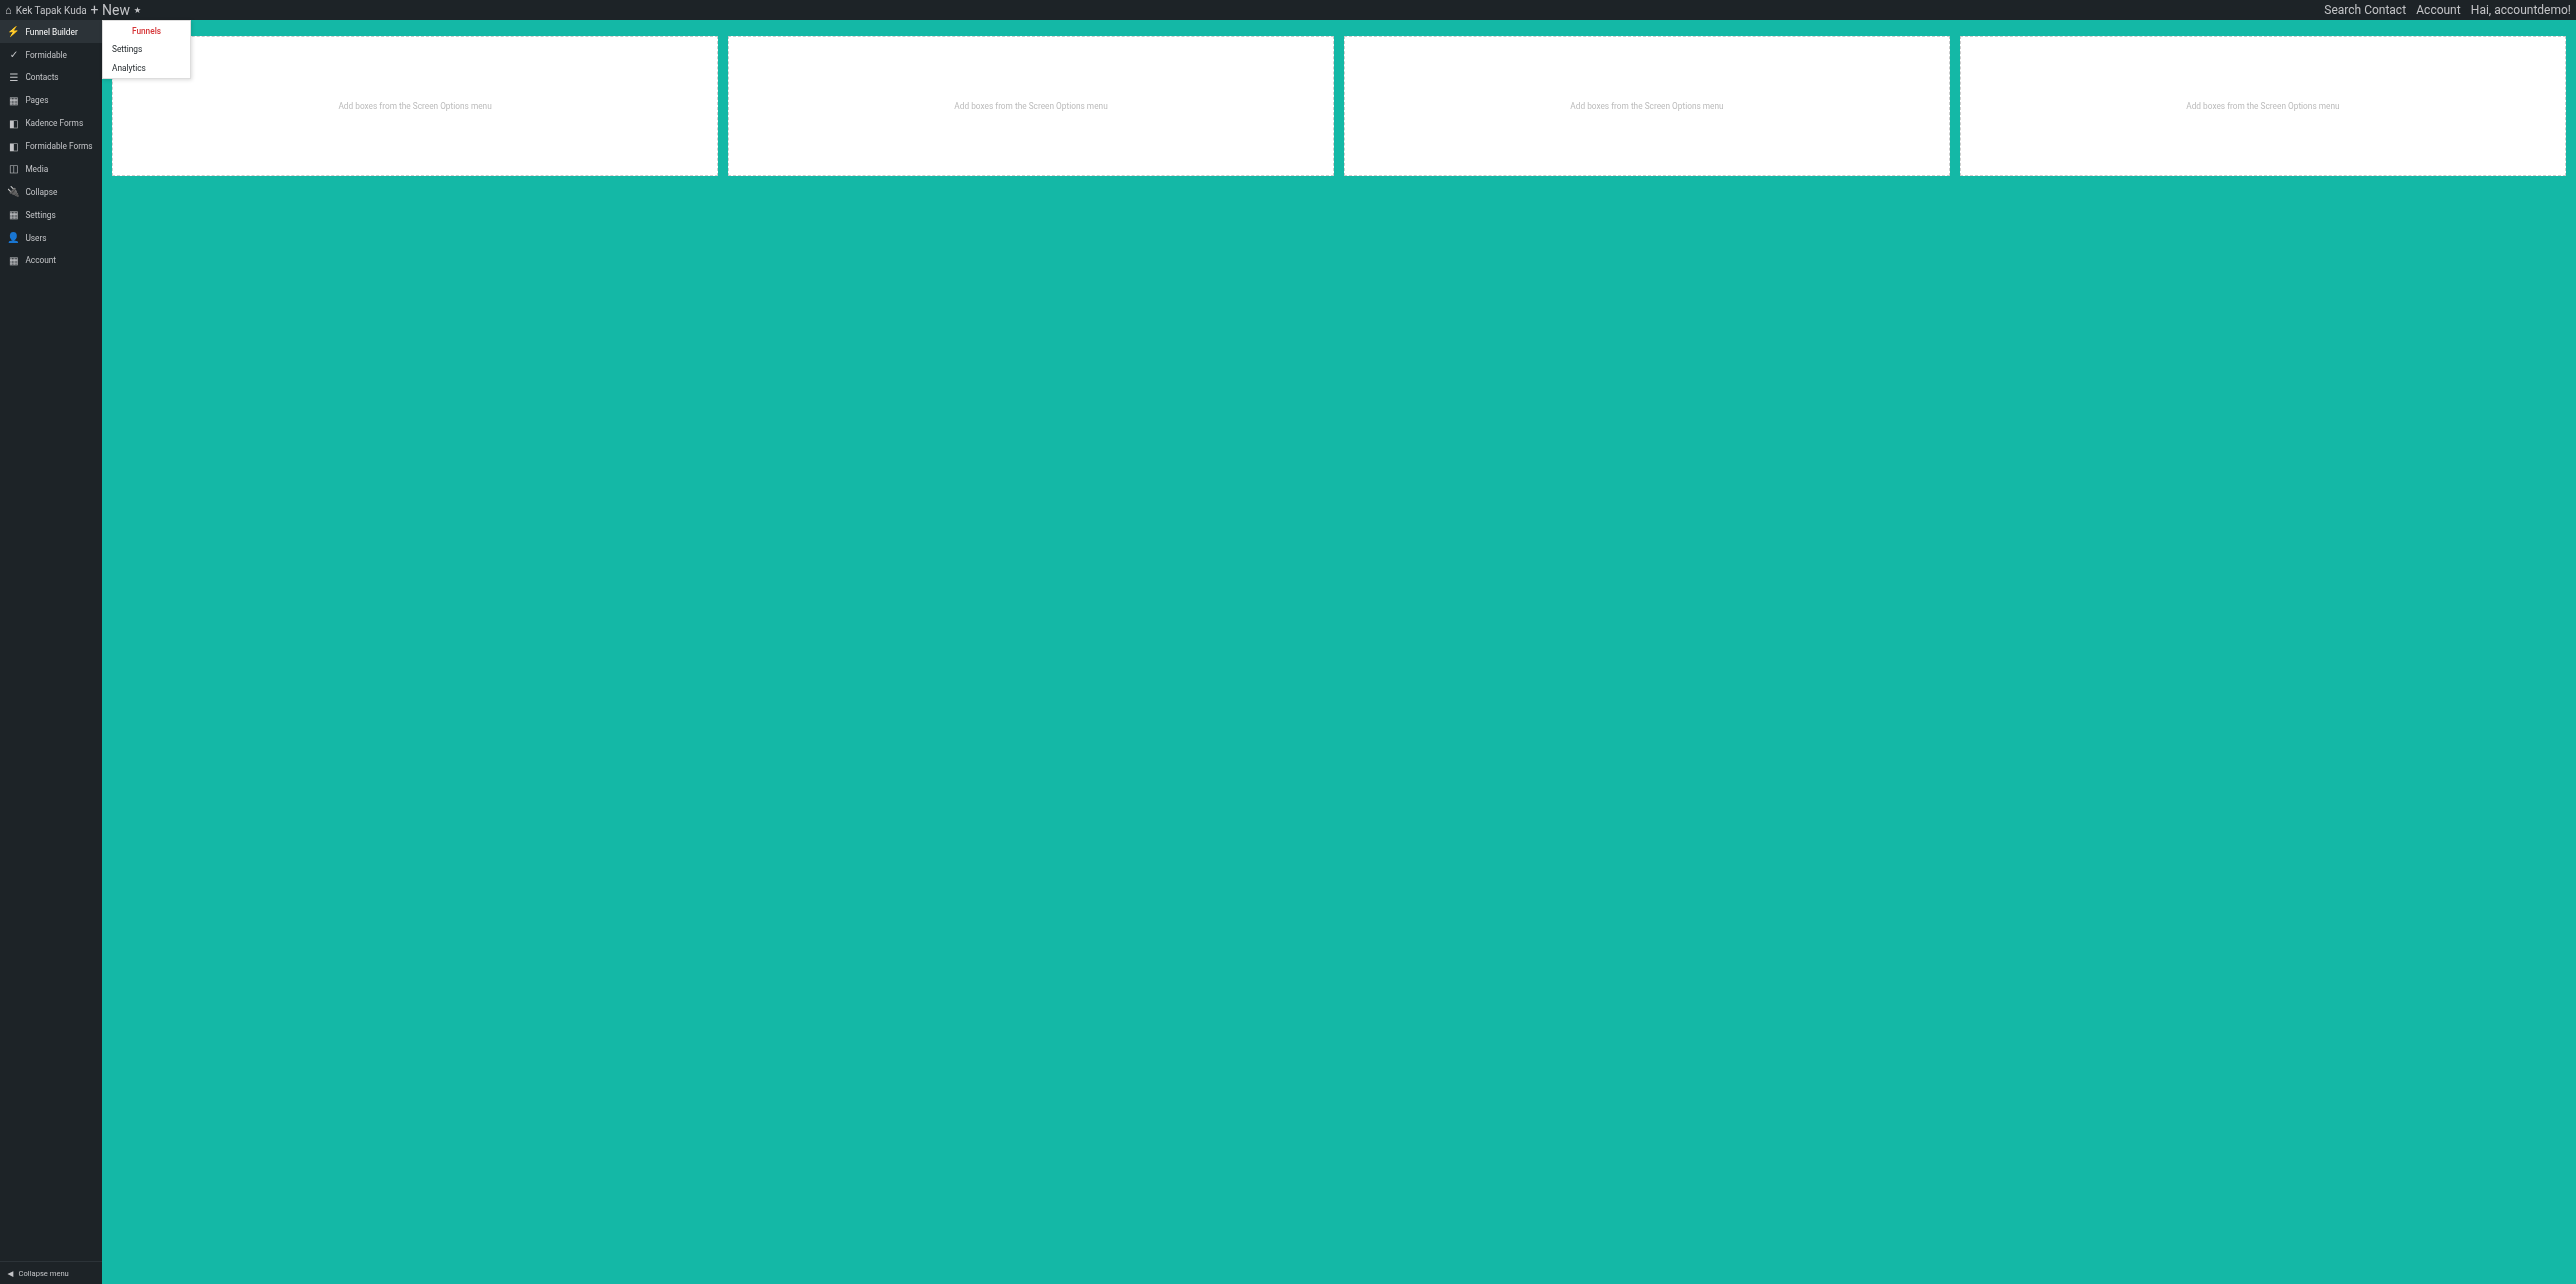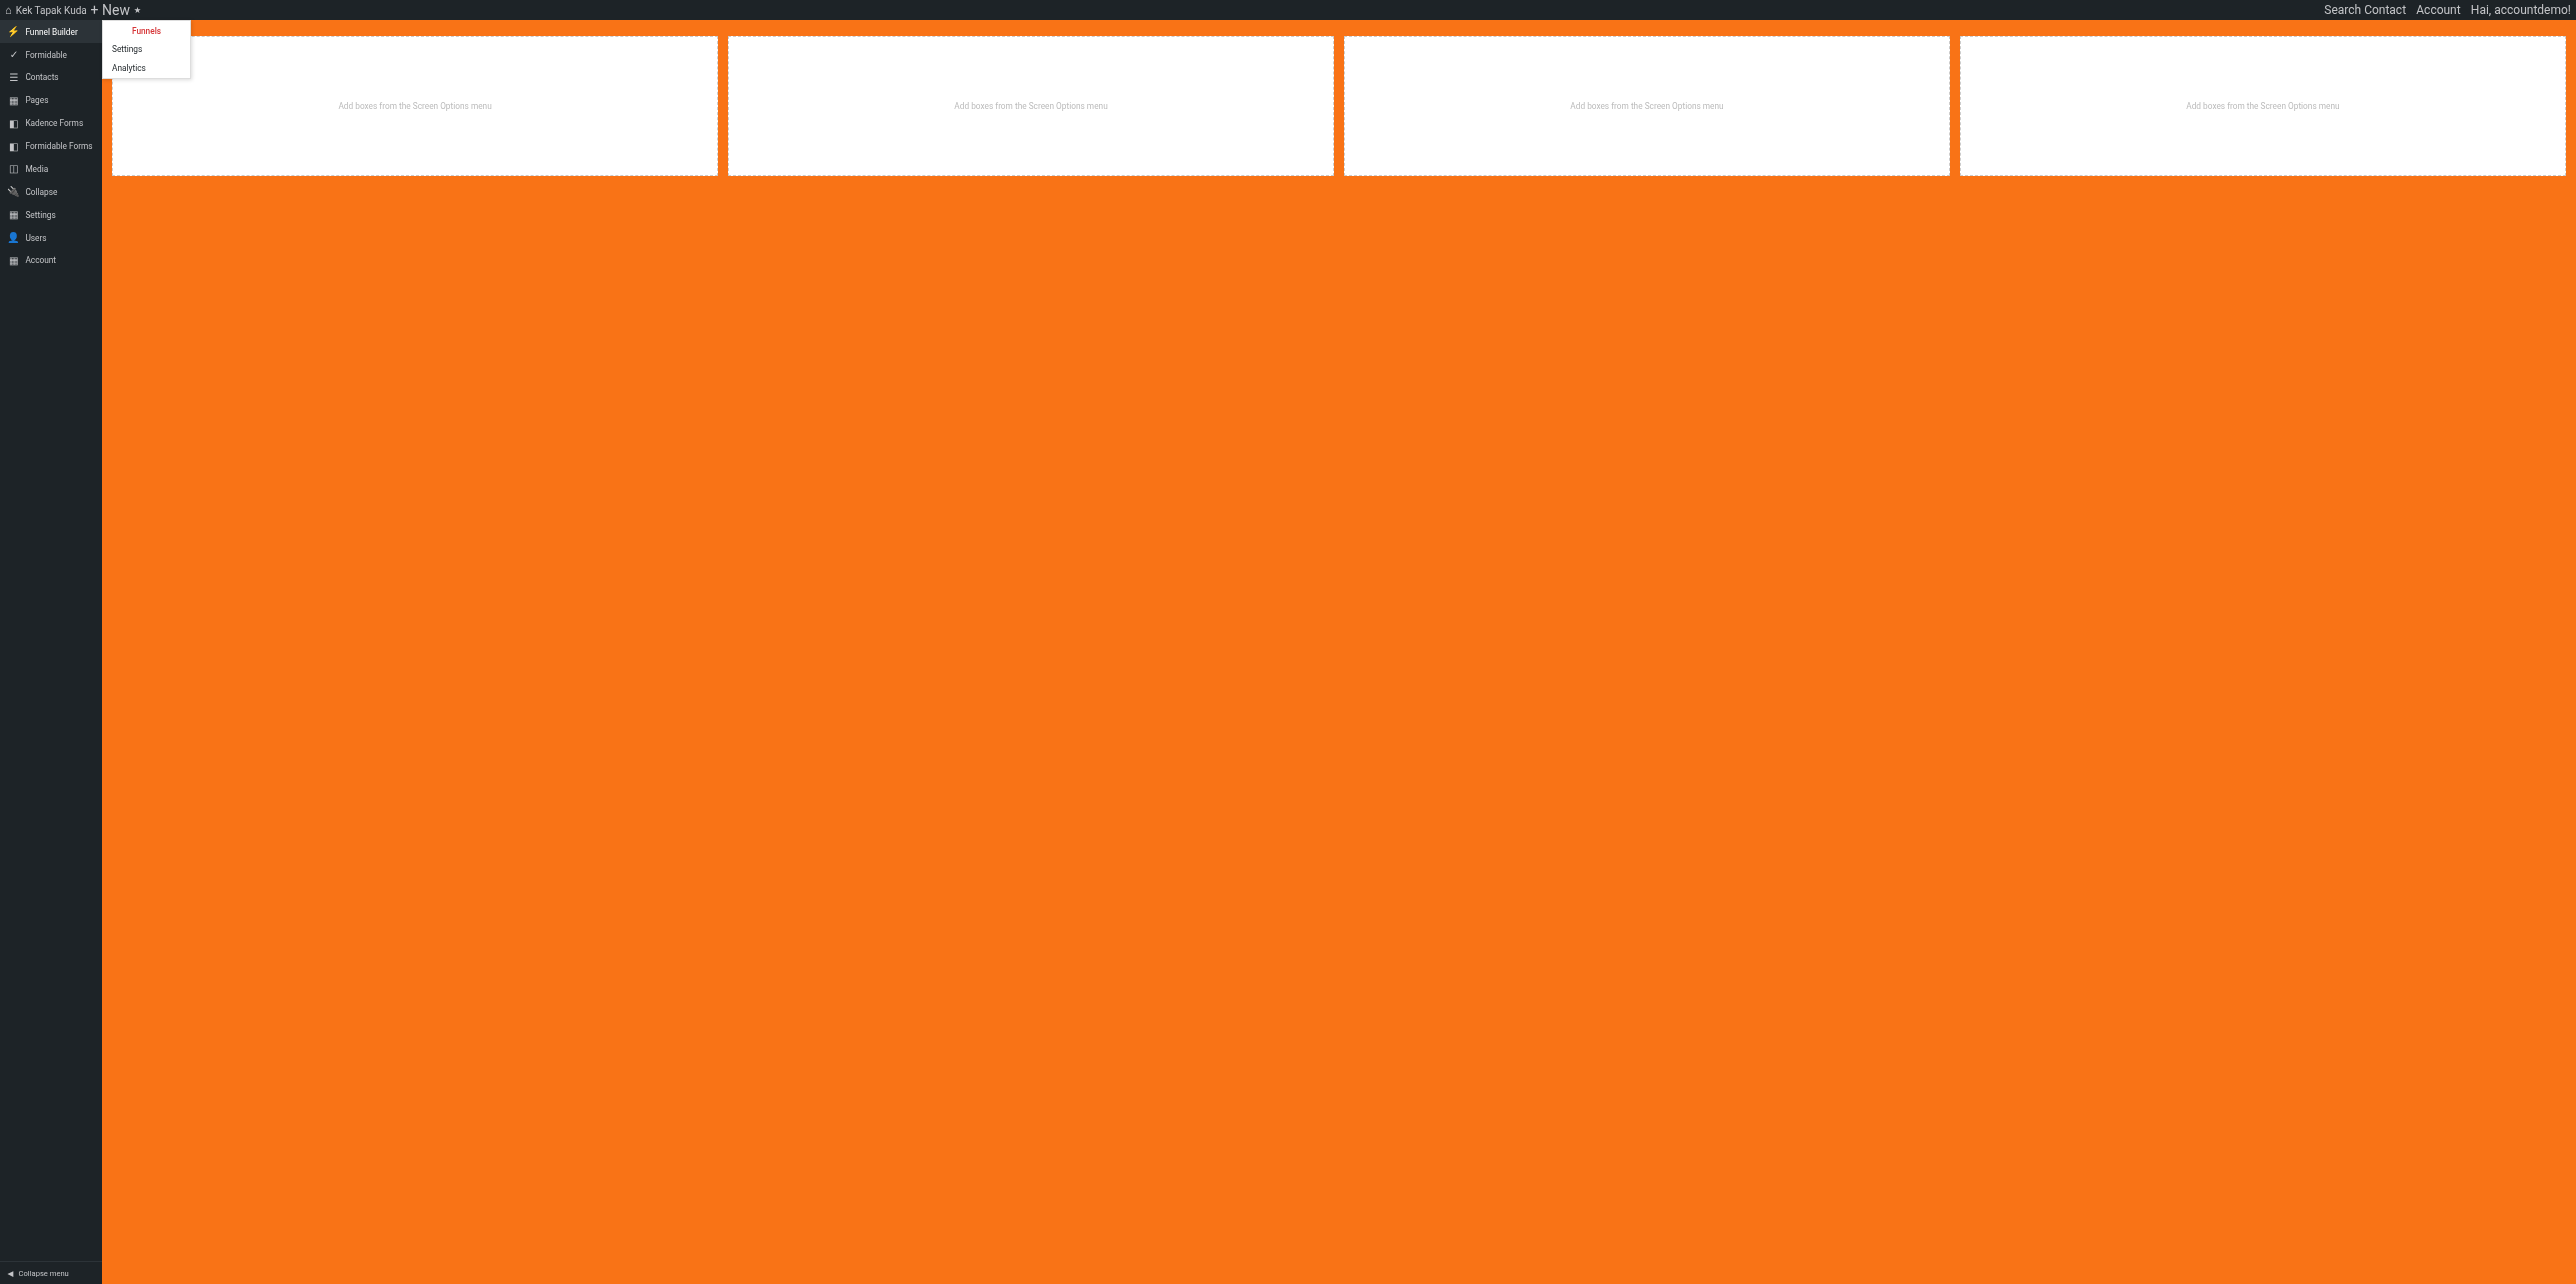--- a/index.html
+++ b/index.html
@@ -122,21 +122,21 @@
       color: #1d2327;
       text-decoration: none;
       cursor: pointer;
     }
     .submenu-item.active { color: #d63638; font-weight: 500; text-align: center; }
 
     
     #main-content {
       flex: 1;
       padding: 10.2px;
-      background: #f97316;
+      background: #14b8a6;
       overflow: auto;
     }
 
     
     .dashboard-grid {
       display: grid;
       grid-template-columns: repeat(4, 1fr);
       gap: 10.2px;
       margin-top: 5.1px;
     }

